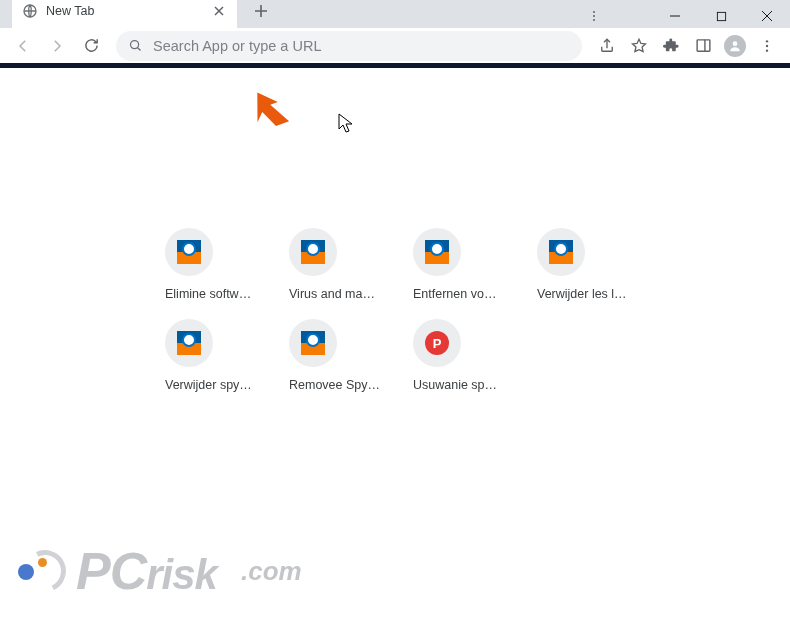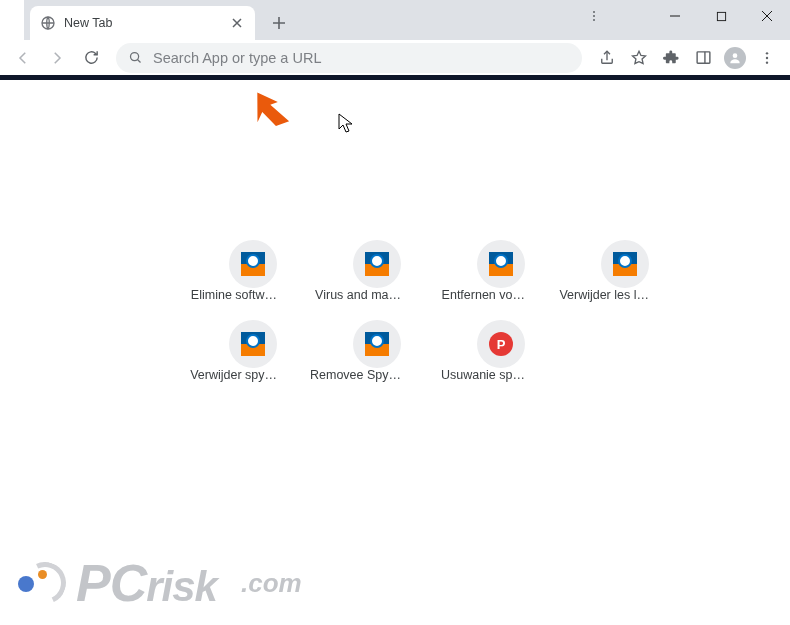--- a/index.html
+++ b/index.html
@@ -1,27 +1,26 @@
 <!DOCTYPE html>
 <html><head>
 <meta charset="utf-8">
 <style>
   * { box-sizing: border-box; margin: 0; padding: 0; }
   html, body { width: 790px; height: 625px; overflow: hidden; font-family: "Segoe UI", Arial, sans-serif; }
   body { background: #fff; position: relative; }
 
   
   .titlebar {
-    height: 40px;
+    height: 28px;
     background: #dee1e6;
     display: flex;
     align-items: flex-end;
-    padding-left: 6px;
+    padding-left: 12px;
     position: relative;
-    margin-left: 24px;
   }
   .tab {
     background: #fff;
     border-radius: 8px 8px 0 0;
     height: 34px;
     width: 225px;
     display: flex;
     align-items: center;
     padding: 0 10px;
     gap: 8px;
@@ -109,22 +108,22 @@
     position: absolute;
     top: 160px;
     left: 50%;
     transform: translateX(-50%);
     width: 460px;
     display: grid;
     grid-template-columns: repeat(4, 1fr);
     gap: 18px 12px;
   }
   .shortcut {
-    display: flex; flex-direction: column; align-items: flex-end;
-    gap: 0; cursor: pointer;
+    display: flex; flex-direction: column; align-items: flex-start;
+    gap: 11px; cursor: pointer;
     width: 112px;
   }
   .tile {
     width: 48px; height: 48px; border-radius: 50%;
     background: #ecedef;
     display: flex; align-items: center; justify-content: center;
   }
   .favicon-sq {
     width: 24px; height: 24px;
     background: linear-gradient(to bottom, #005a9c 50%, #f57c00 50%);

